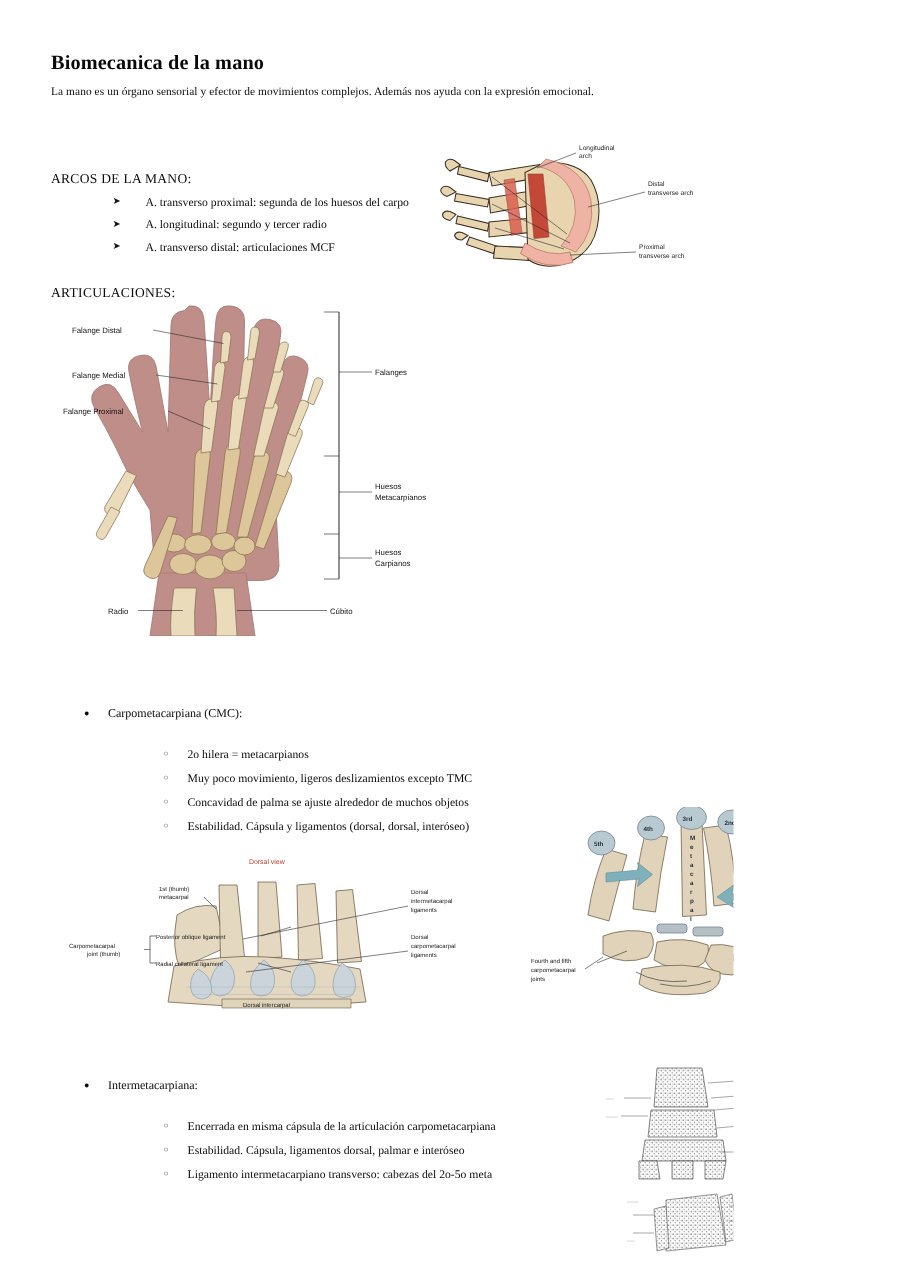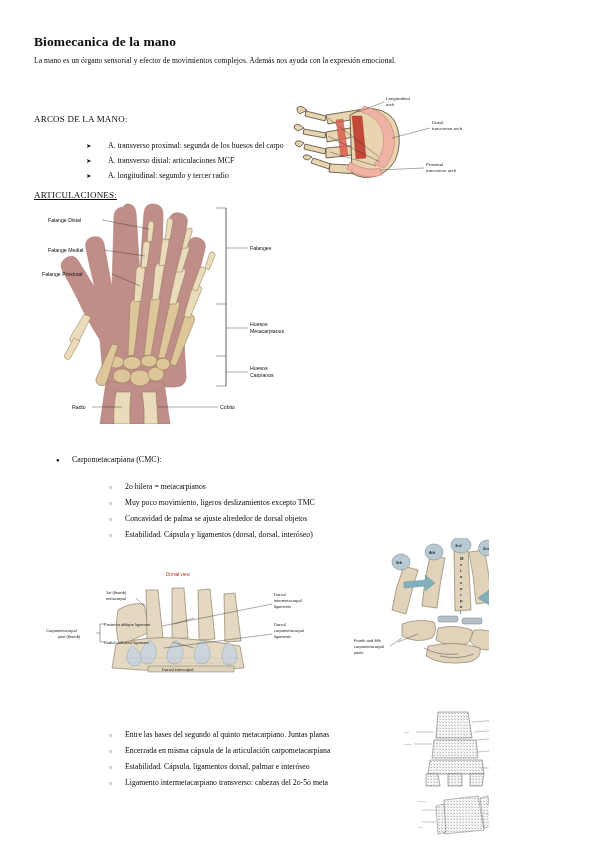--- a/index.html
+++ b/index.html
@@ -39,27 +39,27 @@
     letter-spacing: 0.05px;
     white-space: nowrap;
   }
   .sec-head {
     position: absolute;
     left: 34px;
     font-size: 9px;
     letter-spacing: 0.2px;
   }
   #arcos-head { top: 114px; }
-  #artic-head { top: 190px; text-decoration: underline; }
+  #artic-head { top: 190px; }
 
   .arrow-list {
     position: absolute;
     left: 72px;
     top: 124px;
-    margin: 14px;
+    margin: 3px;
     padding: 0;
     list-style: none;
   }
   .arrow-list li {
     font-size: 7.8px;
     line-height: 15px;
     white-space: nowrap;
     position: relative;
     padding-left: 22px;
   }
@@ -97,21 +97,21 @@
     white-space: nowrap;
   }
   .bullet-group .sub li::before {
     content: "\25CB";
     position: absolute;
     left: 42px;
     top: 0px;
     font-size: 5.5px;
     color: #333;
   }
-  #cmc-group { top: 452px; }
+  #cmc-group { top: 468px; }
   #imc-group { top: 716px; }
 
   
   .fig { position: absolute; }
   .fig svg { display: block; }
   .fig-label {
     font-family: "Liberation Sans", "DejaVu Sans", sans-serif;
     font-size: 4.4px;
     fill: #1a1a1a;
   }
@@ -171,22 +171,22 @@
 <div class="page">
 
   <div class="doc-title">Biomecanica de la mano</div>
 
   <div class="intro">La mano es un órgano sensorial y efector de movimientos complejos. Además nos ayuda con la expresión emocional.</div>
 
   <div class="sec-head" id="arcos-head">ARCOS DE LA MANO:</div>
 
   <ul class="arrow-list">
     <li>A. transverso proximal: segunda de los huesos del carpo</li>
+    <li>A. longitudinal: segundo y tercer radio</li>
     <li>A. transverso distal: articulaciones MCF</li>
-    <li>A. longitudinal: segundo y tercer radio</li>
   </ul>
 
   <div class="fig" id="fig-arches">
     <svg width="220" height="95" viewBox="0 0 220 95">
       <g>
 
         <g stroke="#3a2f22" stroke-width="0.7" fill="#e8d5b0">
           <path d="M8 28 q-4 -3 -3 -6 q2 -3 6 -1 l4 3 z"></path>
           <path d="M14 25 l20 5 l-1 5 l-20 -5 z"></path>
           <path d="M6 45 q-5 -2 -4 -5 q2 -3 6 -1 l4 3 z"></path>
@@ -338,21 +338,21 @@
         <text class="hand-label" x="190" y="213">Cúbito</text>
       </g>
     </svg>
   </div>
 
   <div class="bullet-group" id="cmc-group">
     <div class="lvl1">Carpometacarpiana (CMC):</div>
     <ul class="sub">
       <li>2o hilera = metacarpianos</li>
       <li>Muy poco movimiento, ligeros deslizamientos excepto TMC</li>
-      <li>Concavidad de palma se ajuste alrededor de dorsal objetos</li>
+      <li>Concavidad de palma se ajuste alrededor de muchos objetos</li>
       <li>Estabilidad. Cápsula y ligamentos (dorsal, dorsal, interóseo)</li>
     </ul>
   </div>
 
   <div class="fig" id="fig-dorsal">
     <svg width="320" height="108" viewBox="0 0 320 108">
       <text class="dors-title" x="122" y="10">Dorsal view</text>
 
       <g>
 
@@ -490,22 +490,22 @@
   <div class="fig" style="left:352px; top:632px; width:70px; height:30px;">
     <svg width="70" height="30" viewBox="0 0 70 30">
       <text class="cmc-label" x="2" y="10">Fourth and fifth</text>
       <text class="cmc-label" x="2" y="16">carpometacarpal</text>
       <text class="cmc-label" x="2" y="22">joints</text>
       <path class="lead" d="M46 10 L66 2"></path>
     </svg>
   </div>
 
   <div class="bullet-group" id="imc-group">
+    <div class="lvl1">Intermetacarpiana:</div>
     <ul class="sub">
-      <li>Entre las bases del segundo al quinto metacarpiano. Juntas planas</li>
       <li>Encerrada en misma cápsula de la articulación carpometacarpiana</li>
       <li>Estabilidad. Cápsula, ligamentos dorsal, palmar e interóseo</li>
       <li>Ligamento intermetacarpiano transverso: cabezas del 2o-5o meta</li>
     </ul>
   </div>
 
   <div class="fig" id="fig-carpus">
     <svg width="150" height="78" viewBox="0 0 150 78">
       <defs>
         <pattern id="speck" width="3" height="3" patternUnits="userSpaceOnUse">

